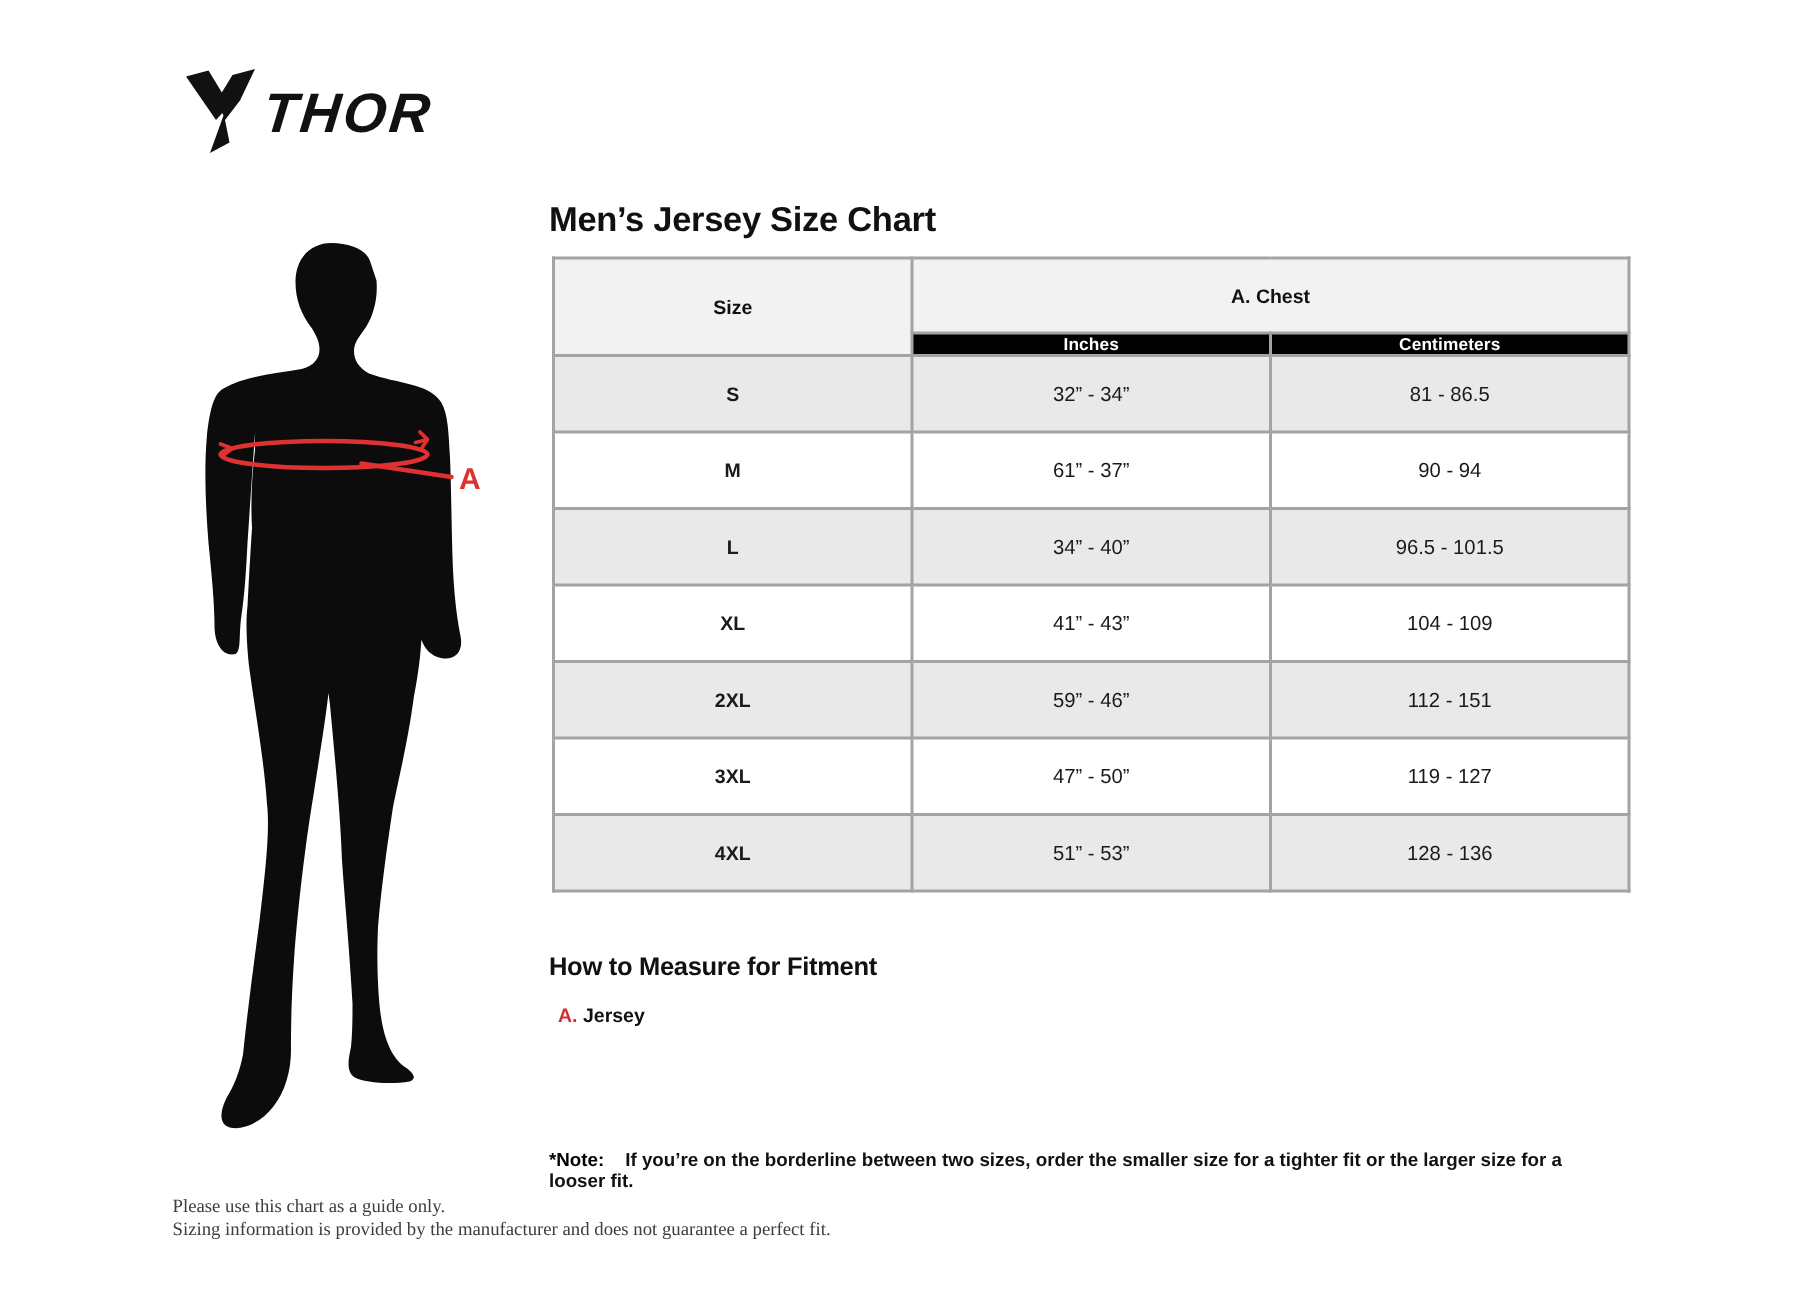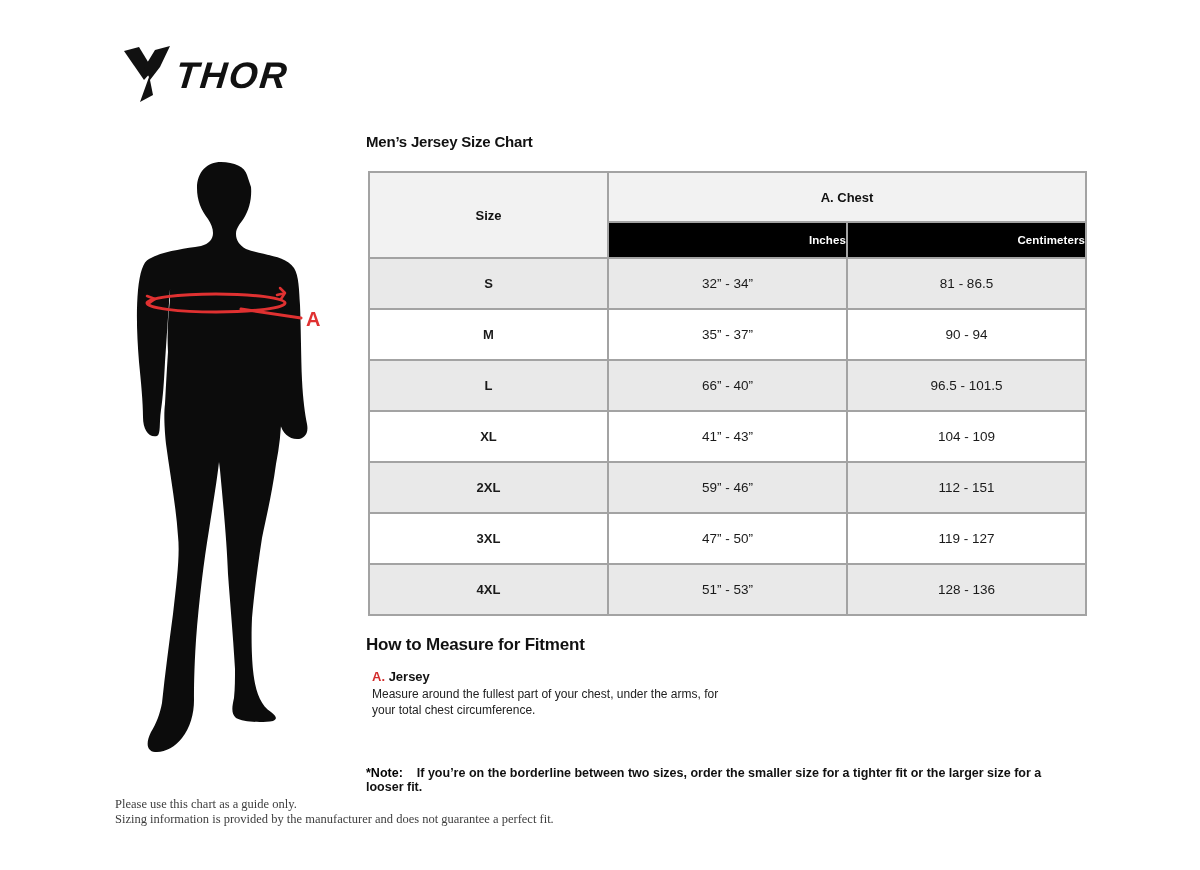--- a/index.html
+++ b/index.html
@@ -15,36 +15,36 @@
 
   
   .logo { position: absolute; left: 122px; top: 44px; width: 200px; height: 66px; }
 
   
   .figure-wrap { position: absolute; left: 133px; top: 162px; width: 204px; height: 602px; }
 
   
   .chart-title {
     position: absolute; left: 366px; top: 133px;
-    font-size: 15px; font-weight: bold; letter-spacing: -0.2px; color: #111;
+    font-size: 23px; font-weight: bold; letter-spacing: -0.2px; color: #111;
   }
   .size-table {
     position: absolute; left: 368px; top: 171px;
     border-collapse: collapse; table-layout: fixed;
     width: 717px;
   }
   .size-table col { width: 239px; }
   .size-table td, .size-table th {
     border: 2px solid #a3a3a3; text-align: center; vertical-align: middle;
     font-size: 13px;
   }
   .size-table .hdr { background: #f2f2f2; font-weight: bold; height: 50px; color: #111; }
   .size-table .unitbar {
     background: #000; color: #fff; font-weight: bold; font-size: 11.5px;
-    height: 36px; padding: 0; letter-spacing: 0.1px; text-align: right;
+    height: 15px; padding: 0; letter-spacing: 0.1px;
   }
   .size-table tbody td { height: 51px; }
   .size-table tbody tr:nth-child(odd) td { background: #e9e9e9; }
   .size-table tbody tr:nth-child(even) td { background: #ffffff; }
   .size-table .size-cell { font-weight: bold; }
   .size-table .val-cell { font-weight: normal; font-size: 13.5px; }
 
   .measure-title {
     position: absolute; left: 366px; top: 635px;
     font-size: 17px; font-weight: bold; letter-spacing: -0.2px; color: #111;
@@ -171,26 +171,26 @@
       </tr>
     </thead>
     <tbody>
       <tr>
         <td class="size-cell">S</td>
         <td class="val-cell">32” - 34”</td>
         <td class="val-cell">81 - 86.5</td>
       </tr>
       <tr>
         <td class="size-cell">M</td>
-        <td class="val-cell">35” - 37”</td>
+        <td class="val-cell">61” - 37”</td>
         <td class="val-cell">90 - 94</td>
       </tr>
       <tr>
         <td class="size-cell">L</td>
-        <td class="val-cell">66” - 40”</td>
+        <td class="val-cell">34” - 40”</td>
         <td class="val-cell">96.5 - 101.5</td>
       </tr>
       <tr>
         <td class="size-cell">XL</td>
         <td class="val-cell">41” - 43”</td>
         <td class="val-cell">104 - 109</td>
       </tr>
       <tr>
         <td class="size-cell">2XL</td>
         <td class="val-cell">59” - 46”</td>
@@ -209,21 +209,20 @@
     </tbody>
   </table>
 
   <div class="measure-title">How to Measure for Fitment</div>
 
   <div class="measure-item-head">
     <span class="red">A.</span>
     <span>Jersey</span>
   </div>
 
-  <div class="measure-item-desc">Measure around the fullest part of your chest, under the arms, for your total chest circumference.</div>
 
   <div class="note-line">
     <span class="note-label">*Note:</span><span>If you’re on the borderline between two sizes, order the smaller size for a tighter fit or the larger size for a looser fit.</span>
   </div>
 
   <div class="disclaimer">
     <div>Please use this chart as a guide only.</div>
     <div>Sizing information is provided by the manufacturer and does not guarantee a perfect fit.</div>
   </div>
 

